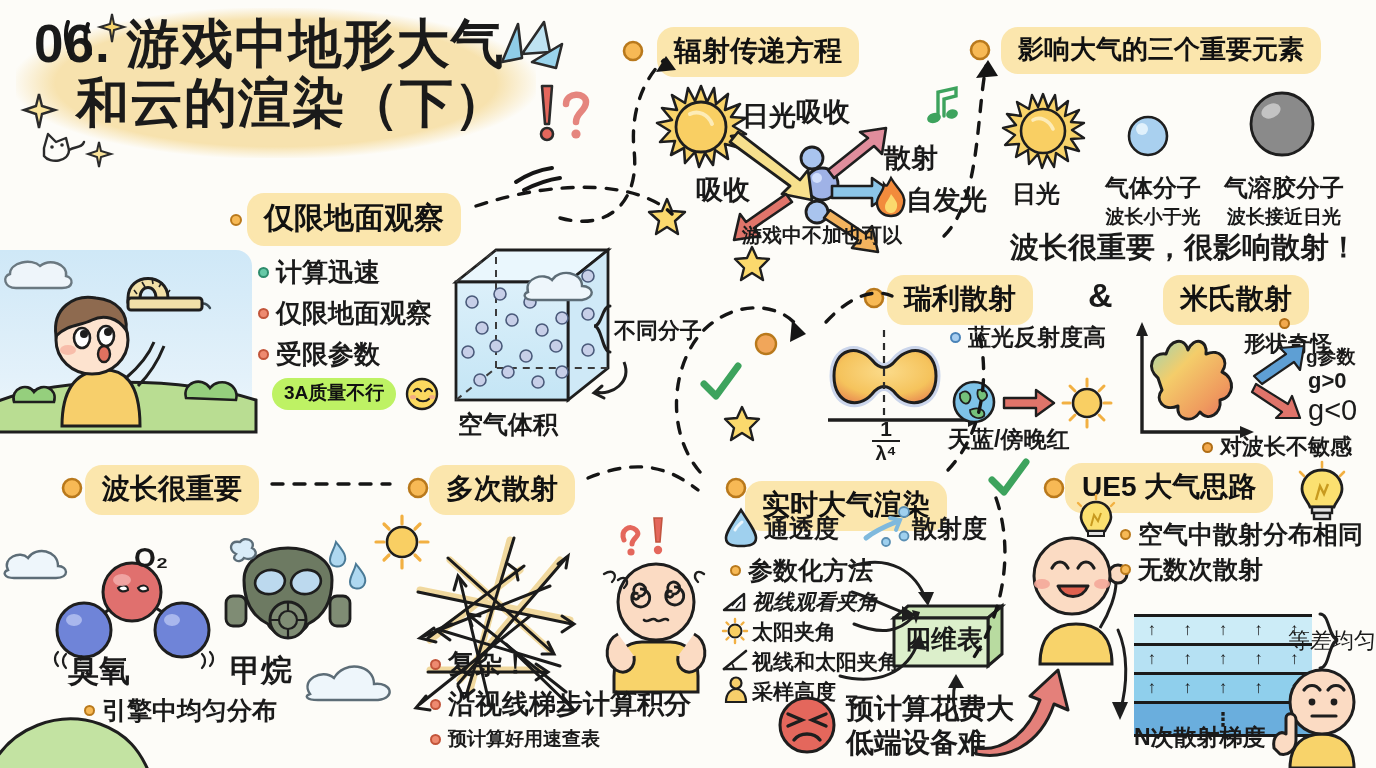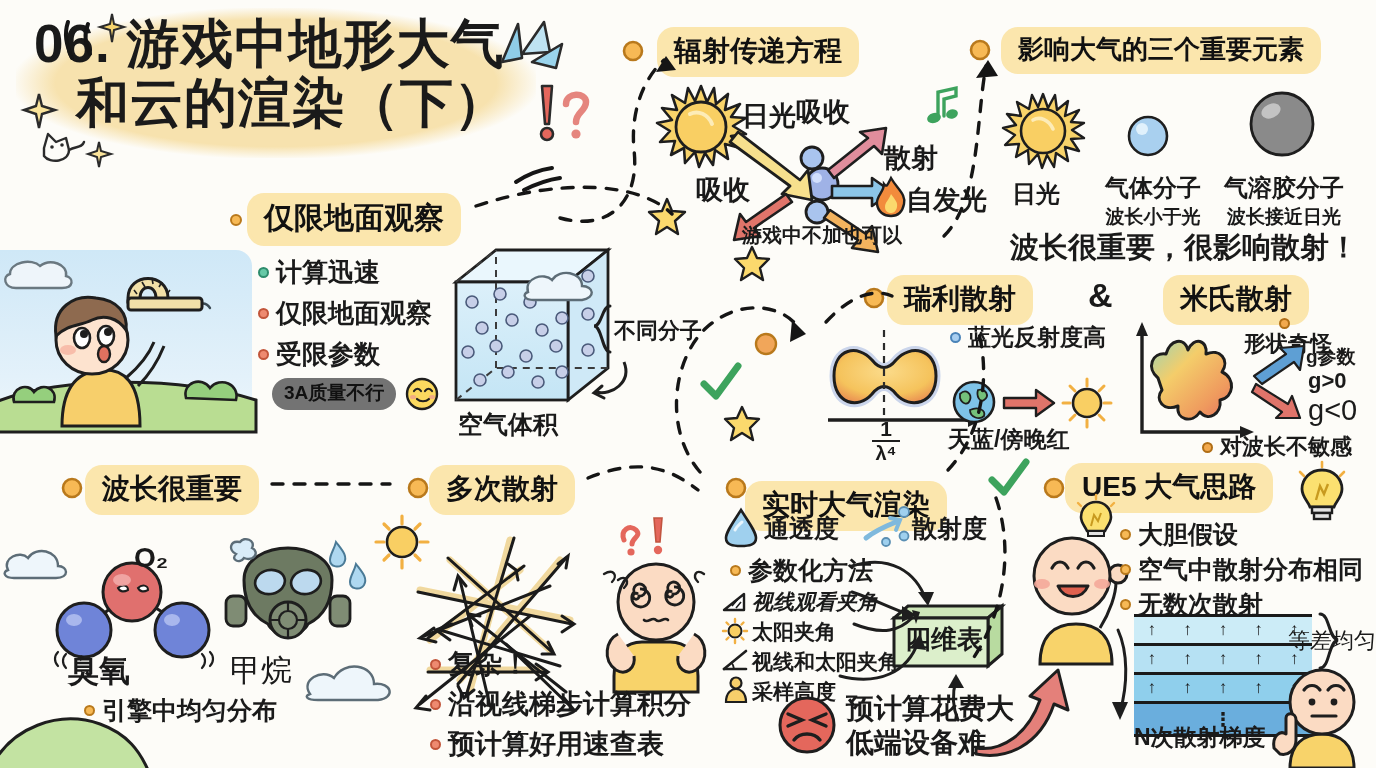--- a/index.html
+++ b/index.html
@@ -42,21 +42,21 @@
     background:radial-gradient(ellipse at 50% 50%, #f7e2ae 60%, rgba(247,226,174,0) 72%);
     border-radius:60px;z-index:-1;
   }
   
   .sky{
     position:absolute;left:0;top:250px;width:252px;height:180px;
     background:linear-gradient(180deg,#cfe8f7 0%,#e3f1fa 70%,#eef7fc 100%);
     border-radius:0 16px 16px 0;
   }
   .badge-pink{
-    background:#737373;border-radius:16px;padding:2px 12px 4px 12px;
+    background:#bef264;border-radius:16px;padding:2px 12px 4px 12px;
     font-weight:bold;font-size:19px;color:#111;display:inline-block;
   }
   .layer{border-top:3px solid #1a1a1a;position:relative;}
   svg{overflow:visible;}
   .dash{fill:none;stroke:#151515;stroke-width:3.4;stroke-linecap:round;
         stroke-dasharray:11 11;}
 </style>
 </head>
 <body>
 
@@ -440,21 +440,21 @@
     </g>
     <rect x="4" y="56" width="20" height="30" rx="7" fill="#7f8c74" stroke="#1e1e1e" stroke-width="2.8"></rect>
     <rect x="108" y="56" width="20" height="30" rx="7" fill="#7f8c74" stroke="#1e1e1e" stroke-width="2.8"></rect>
     <path d="M14,14 C6,10 8,0 18,2 C22,-4 34,0 30,8 C38,12 32,22 22,18 C18,24 8,20 14,14 Z" fill="#d9ecf8" stroke="#5c6d78" stroke-width="2.4"></path>
   </svg>
   <svg class="abs" style="left:322px;top:538px;" width="50" height="60">
     <path d="M14,4 C20,12 26,18 22,25 C18,31 8,29 8,22 C8,16 12,12 14,4 Z" fill="#aed8f0" stroke="#4a7a96" stroke-width="2"></path>
     <path d="M34,26 C40,34 46,40 42,47 C38,53 28,51 28,44 C28,38 32,34 34,26 Z" fill="#aed8f0" stroke="#4a7a96" stroke-width="2"></path>
   </svg>
   <div class="abs" style="left:68px;top:650px;font-size:31px;font-weight:bold;">臭氧</div>
-  <div class="abs" style="left:230px;top:650px;font-size:31px;font-weight:normal;">甲烷</div>
+  <div class="abs" style="left:230px;top:650px;font-size:31px;font-weight:bold;">甲烷</div>
   <div class="abs" style="left:84px;top:694px;">
     <div class="li" style="font-size:25px;">
       <span class="bullet sm"></span>
       <span>引擎中均匀分布</span>
     </div>
   </div>
 
   <svg class="abs" style="left:0px;top:538px;" width="70" height="50">
     <path d="M8,32 C2,20 20,12 28,20 C36,8 58,12 58,28 C68,28 70,40 56,40 L14,40 C4,40 2,34 8,32 Z" fill="#eef6fb" stroke="#5d6d77" stroke-width="2.4"></path>
   </svg>
@@ -543,21 +543,21 @@
   </svg>
   <div class="abs" style="left:430px;top:646px;">
     <div class="li" style="font-size:27px;margin-bottom:4px;">
       <span class="bullet sm red"></span>
       <span>复杂！</span>
     </div>
     <div class="li" style="font-size:27px;margin-bottom:4px;">
       <span class="bullet sm red"></span>
       <span>沿视线梯步计算积分</span>
     </div>
-    <div class="li" style="font-size:27px;">
+    <div class="li" style="font-size:19px;">
       <span class="bullet sm red"></span>
       <span>预计算好用速查表</span>
     </div>
   </div>
 
   <div class="abs" style="left:748px;top:484px;">
     <span class="chip" style="font-size:28px;">实时大气渲染</span>
   </div>
   <svg class="abs" style="left:722px;top:474px;" width="28" height="28">
     <circle cx="14" cy="14" r="9" fill="#f7b955" stroke="#b9791c" stroke-width="2.6"></circle>
@@ -680,24 +680,20 @@
     <path d="M17,32 L20,21 L24,27 L27,19" fill="none" stroke="#c89a1f" stroke-width="2"></path>
     <g stroke="#f2b042" stroke-width="2.4" stroke-linecap="round">
       <path d="M22,1 L22,5"></path>
         <path d="M4,9 L7,12"></path>
         <path d="M40,9 L37,12"></path>
     </g>
   </svg>
   <div class="abs" style="left:1120px;top:518px;">
     <div class="li" style="font-size:25px;margin-bottom:2px;">
       <span class="bullet sm"></span>
-      <span>大胆假设</span>
-    </div>
-    <div class="li" style="font-size:25px;margin-bottom:2px;">
-      <span class="bullet sm"></span>
       <span>空气中散射分布相同</span>
     </div>
     <div class="li" style="font-size:25px;">
       <span class="bullet sm"></span>
       <span>无数次散射</span>
     </div>
   </div>
 
   <div class="abs" style="left:1134px;top:614px;width:178px;">
     <div class="layer" style="height:26px;background:#ccecf7;display:flex;align-items:center;justify-content:space-around;font-size:17px;font-weight:bold;">

